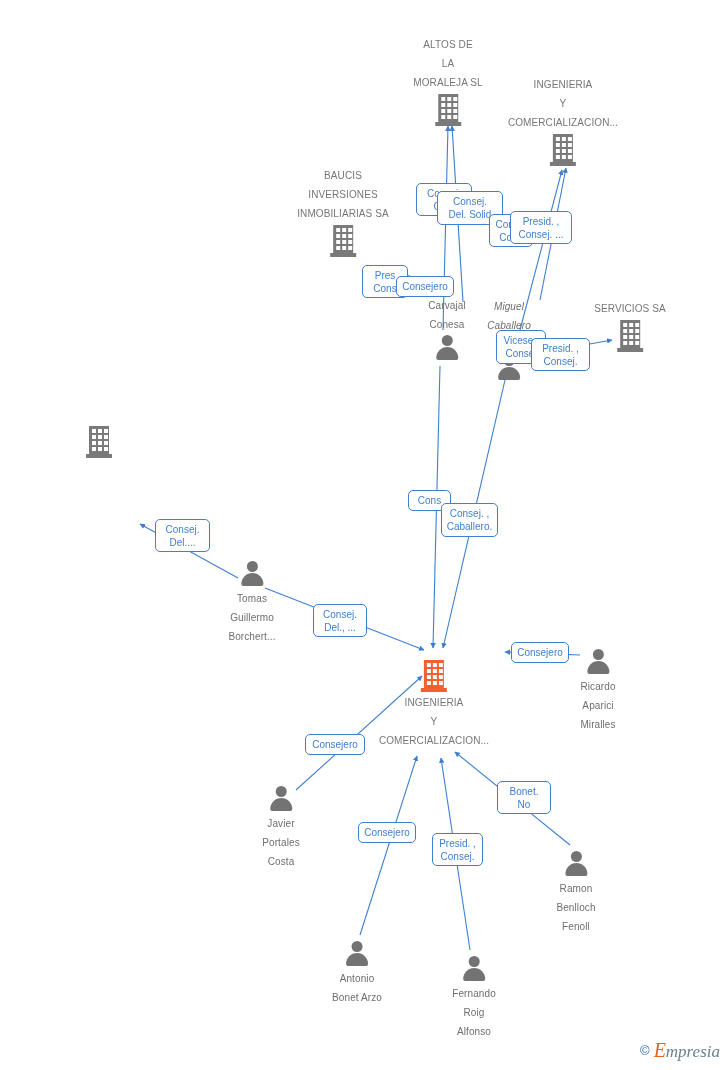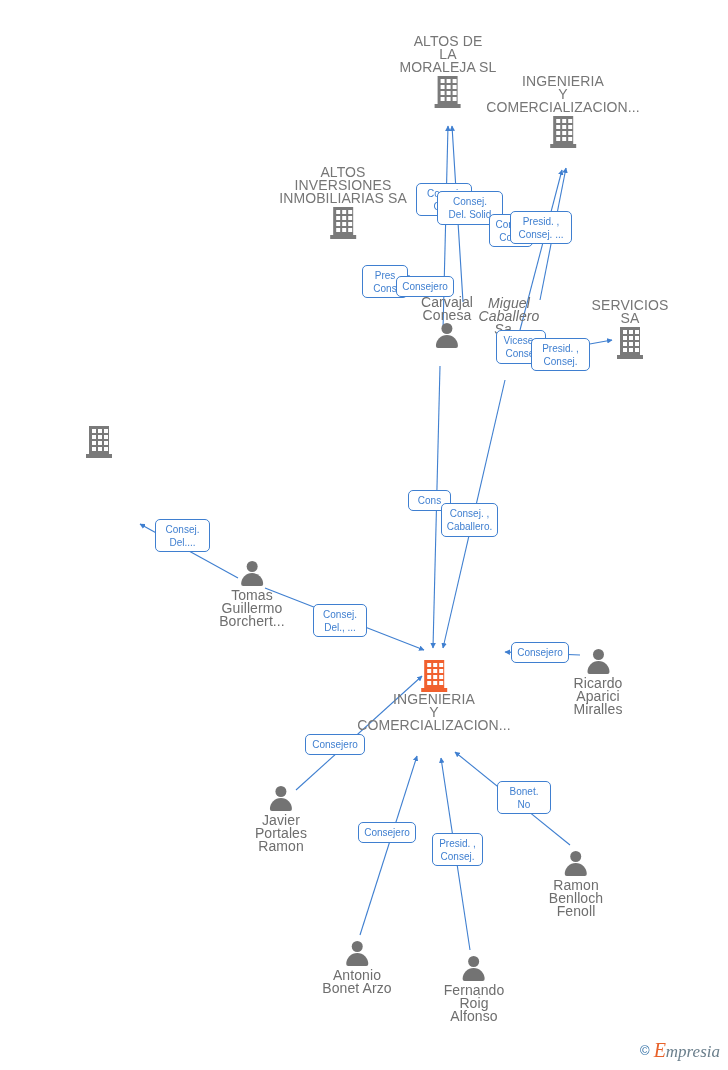--- a/index.html
+++ b/index.html
@@ -29,22 +29,22 @@
     text-align: center;
     transform: translateX(-50%);
   }
   .node .glyph {
     display: block;
     line-height: 1;
     margin: 0 auto;
   }
   .node .caption {
     display: block;
-    font-size: 14px;
-    line-height: 13px;
+    font-size: 10px;
+    line-height: 19px;
     color: #6e6e6e;
     white-space: pre-line;
     margin-top: 1px;
     letter-spacing: 0.1px;
   }
   .node.company .caption {
     color: #767676;
   }
   .node.person .caption {
     color: #6e6e6e;
@@ -206,21 +206,21 @@
           <div class="win" style="left: 18px; top: 9px;"></div>
           <div class="win" style="left: 6px; top: 15px;"></div>
           <div class="win" style="left: 12px; top: 15px;"></div>
           <div class="win" style="left: 18px; top: 15px;"></div>
           <div class="win" style="left: 6px; top: 21px;"></div>
           <div class="win" style="left: 12px; top: 21px;"></div>
           <div class="win" style="left: 18px; top: 21px;"></div>
         </div>
       </div>
       <div class="node company above" style="left: 343px; top: 166px;">
-        <span class="caption">ALTOS
+        <span class="caption">BAUCIS
 INVERSIONES
 INMOBILIARIAS SA</span>
         <div class="bld glyph" style="color: rgb(122, 122, 122);">
           <div class="body"></div>
           <div class="base"></div>
           <div class="win" style="left: 6px; top: 3px;"></div>
           <div class="win" style="left: 12px; top: 3px;"></div>
           <div class="win" style="left: 18px; top: 3px;"></div>
           <div class="win" style="left: 6px; top: 9px;"></div>
           <div class="win" style="left: 12px; top: 9px;"></div>
@@ -326,21 +326,21 @@
 Aparici
 Miralles</span>
       </div>
       <div class="node person" style="left: 281px; top: 785px;">
         <div class="per glyph">
           <div class="head"></div>
           <div class="torso"></div>
         </div>
         <span class="caption">Javier
 Portales
-Ramon</span>
+Costa</span>
       </div>
       <div class="node person" style="left: 576px; top: 850px;">
         <div class="per glyph">
           <div class="head"></div>
           <div class="torso"></div>
         </div>
         <span class="caption">Ramon
 Benlloch
 Fenoll</span>
       </div>

